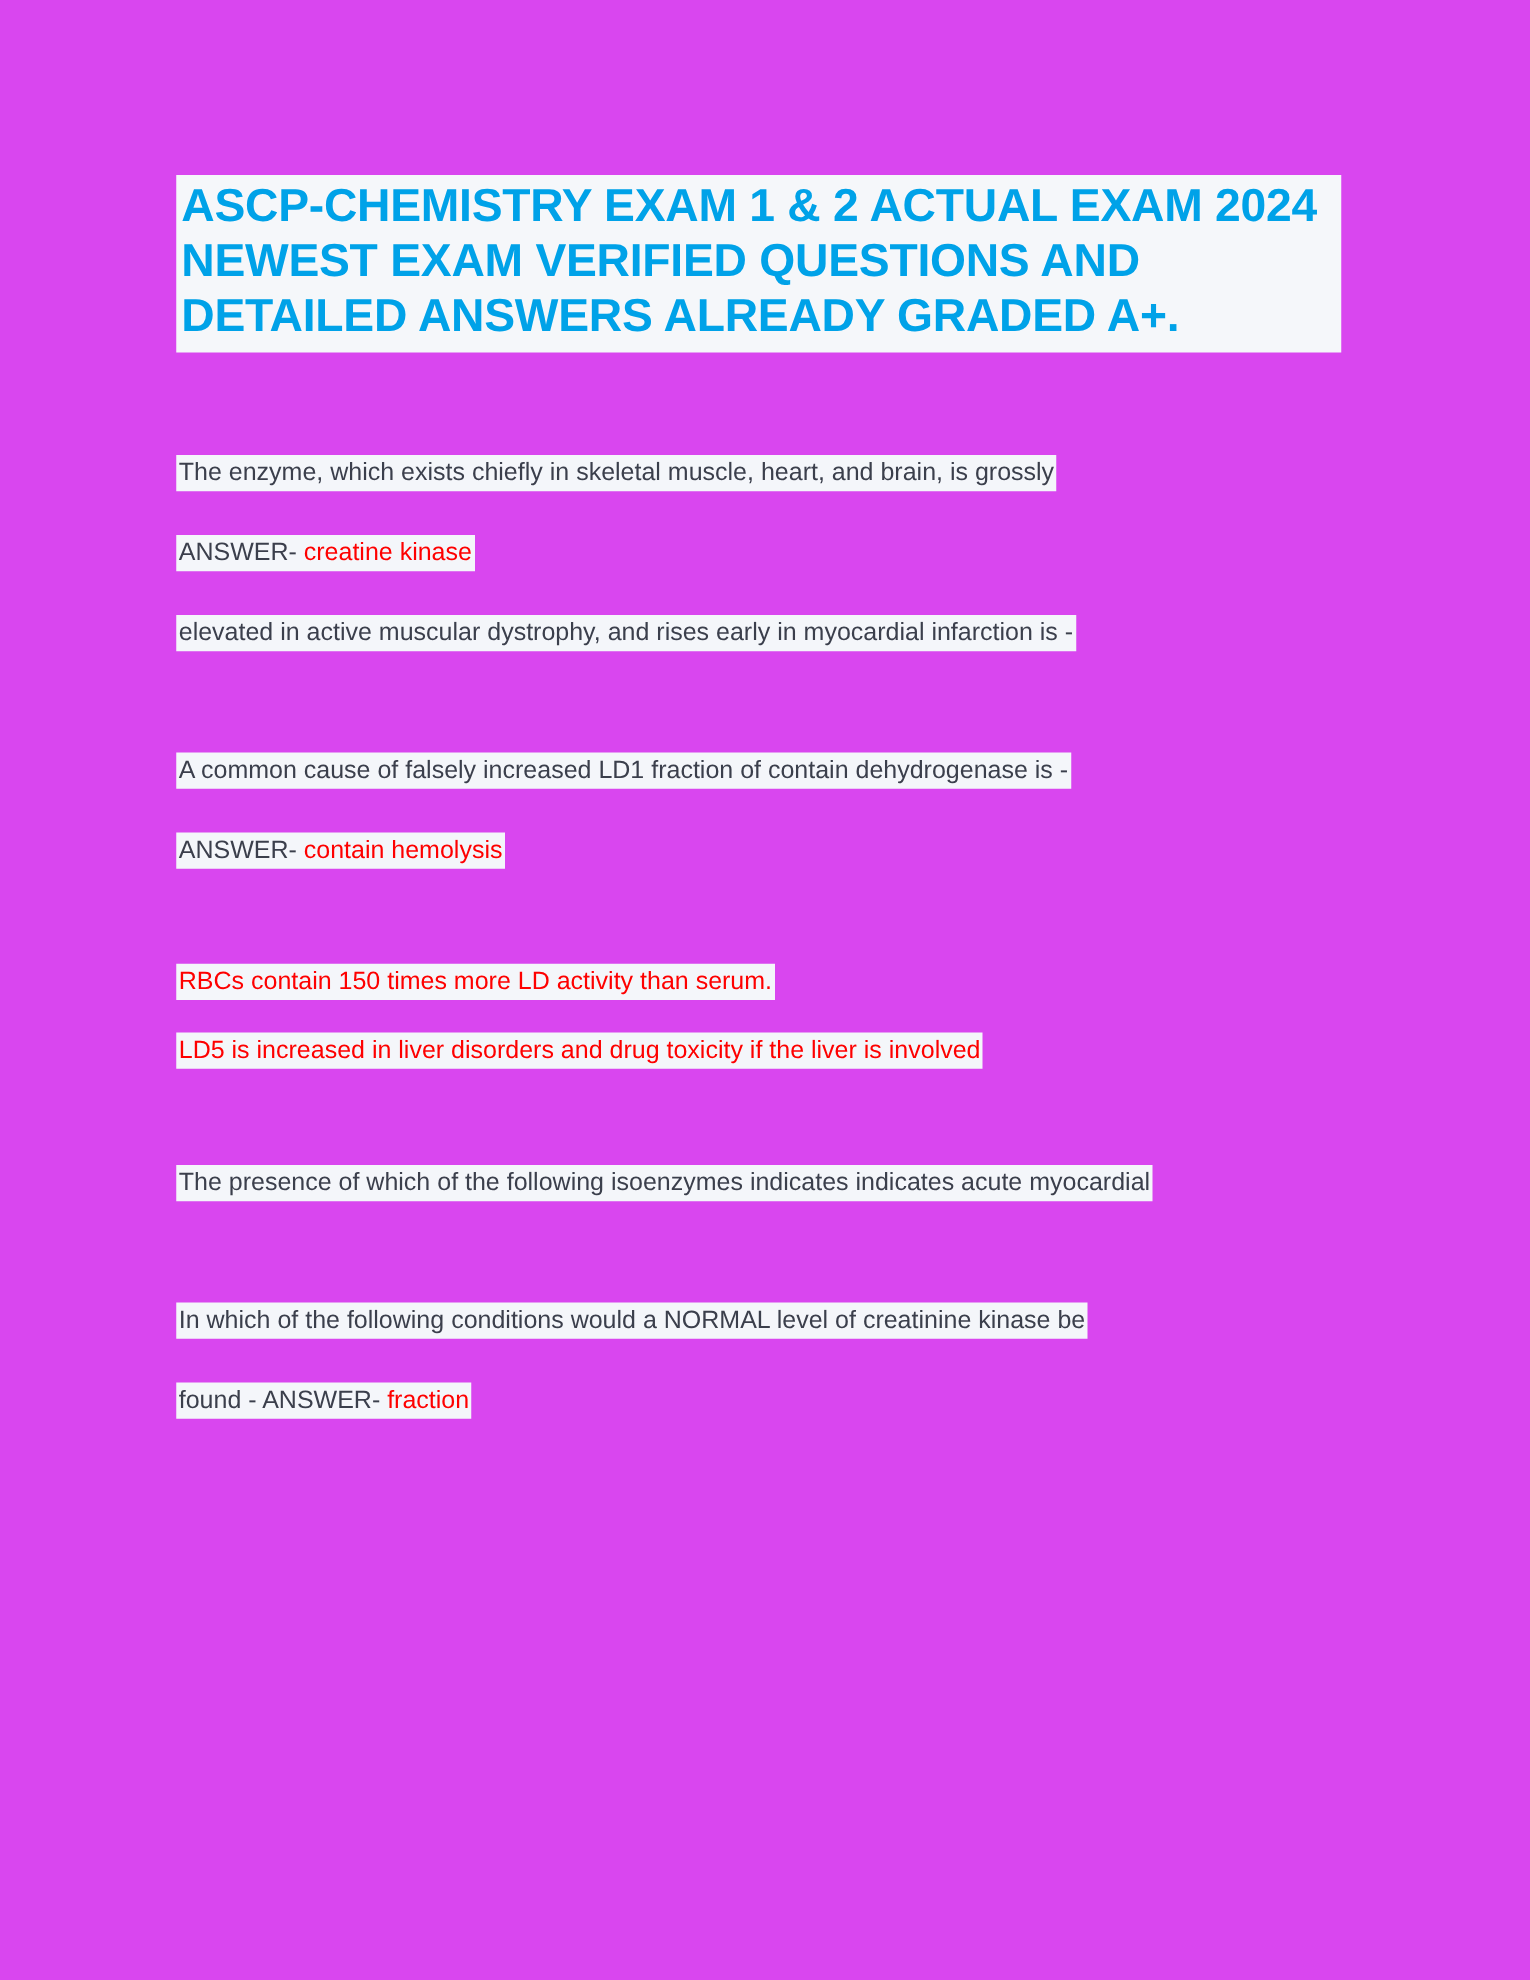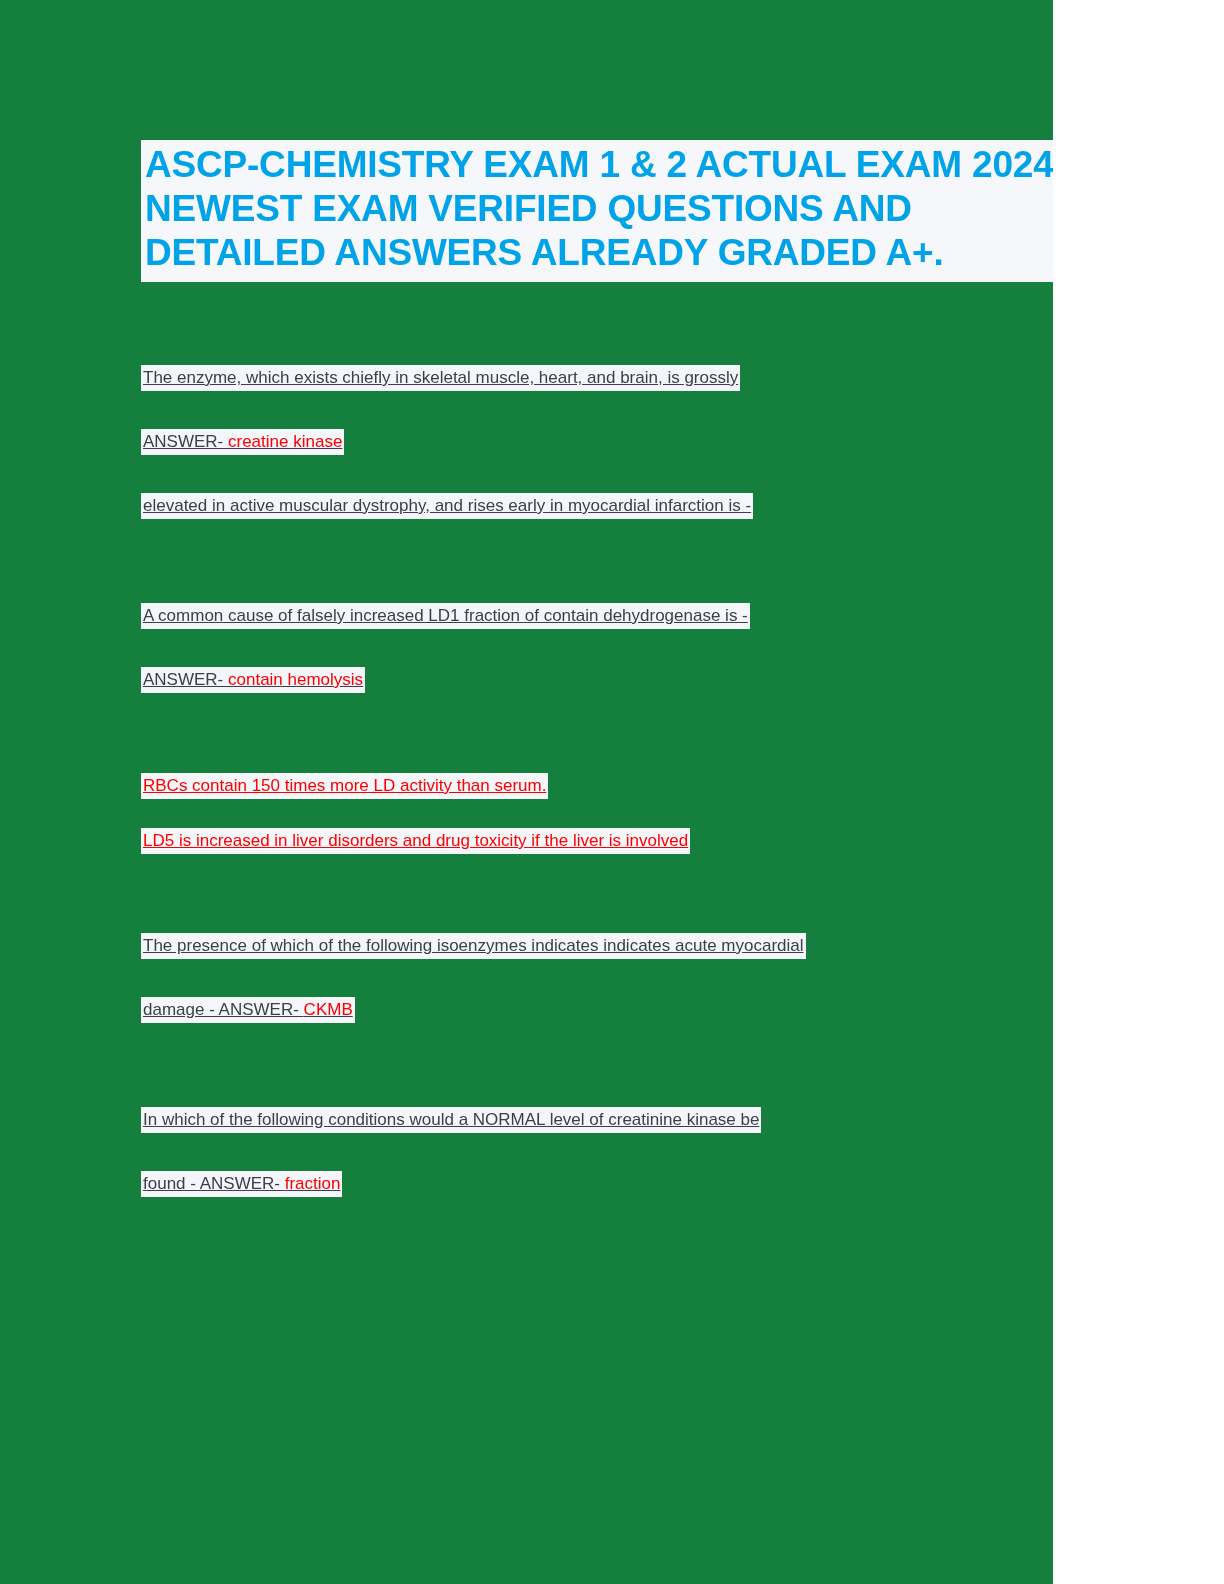--- a/index.html
+++ b/index.html
@@ -9,23 +9,23 @@
   }
   body {
     width: 1224px;
     height: 1584px;
     font-family: "Liberation Sans", sans-serif;
     -webkit-font-smoothing: antialiased;
   }
 
   .page {
     position: relative;
-    width: 1053px;
+    width: 1224px;
     height: 1584px;
-    background: #15803d;
+    background: #d946ef;
     overflow: hidden;
   }
 
   .content {
     position: absolute;
     left: 141px;
     top: 140px;
     width: 932px;
   }
 
@@ -48,25 +48,24 @@
   }
 
   .qa-block {
     margin-bottom: 46px;
   }
   .qa-block:last-child {
     margin-bottom: 0;
   }
 
   .line {
-    font-size: 17px;
+    font-size: 20px;
     line-height: 64px;
     color: #3b3f4c;
     white-space: nowrap;
-    text-decoration: underline;
   }
 
   .line .hl {
     background: #f4f6fa;
     padding: 3px 2px 4px 2px;
   }
 
   .ans {
     color: #fe0000;
   }
@@ -94,21 +93,20 @@
         <div class="qa-block">
           <div class="line"><span class="hl"><span>A common cause of falsely increased LD1 fraction of contain dehydrogenase is -</span></span></div>
           <div class="line"><span class="hl"><span>ANSWER- </span><span class="ans">contain hemolysis</span></span></div>
         </div>
         <div class="qa-block note-block">
           <div class="line"><span class="hl"><span class="ans">RBCs contain 150 times more LD activity than serum.</span></span></div>
           <div class="line"><span class="hl"><span class="ans">LD5 is increased in liver disorders and drug toxicity if the liver is involved</span></span></div>
         </div>
         <div class="qa-block">
           <div class="line"><span class="hl"><span>The presence of which of the following isoenzymes indicates indicates acute myocardial</span></span></div>
-          <div class="line"><span class="hl"><span>damage - ANSWER- </span><span class="ans">CKMB</span></span></div>
         </div>
         <div class="qa-block">
           <div class="line"><span class="hl"><span>In which of the following conditions would a NORMAL level of creatinine kinase be</span></span></div>
           <div class="line"><span class="hl"><span>found - ANSWER- </span><span class="ans">fraction</span></span></div>
         </div>
       </div>
 
   </div>
 </div>
 

